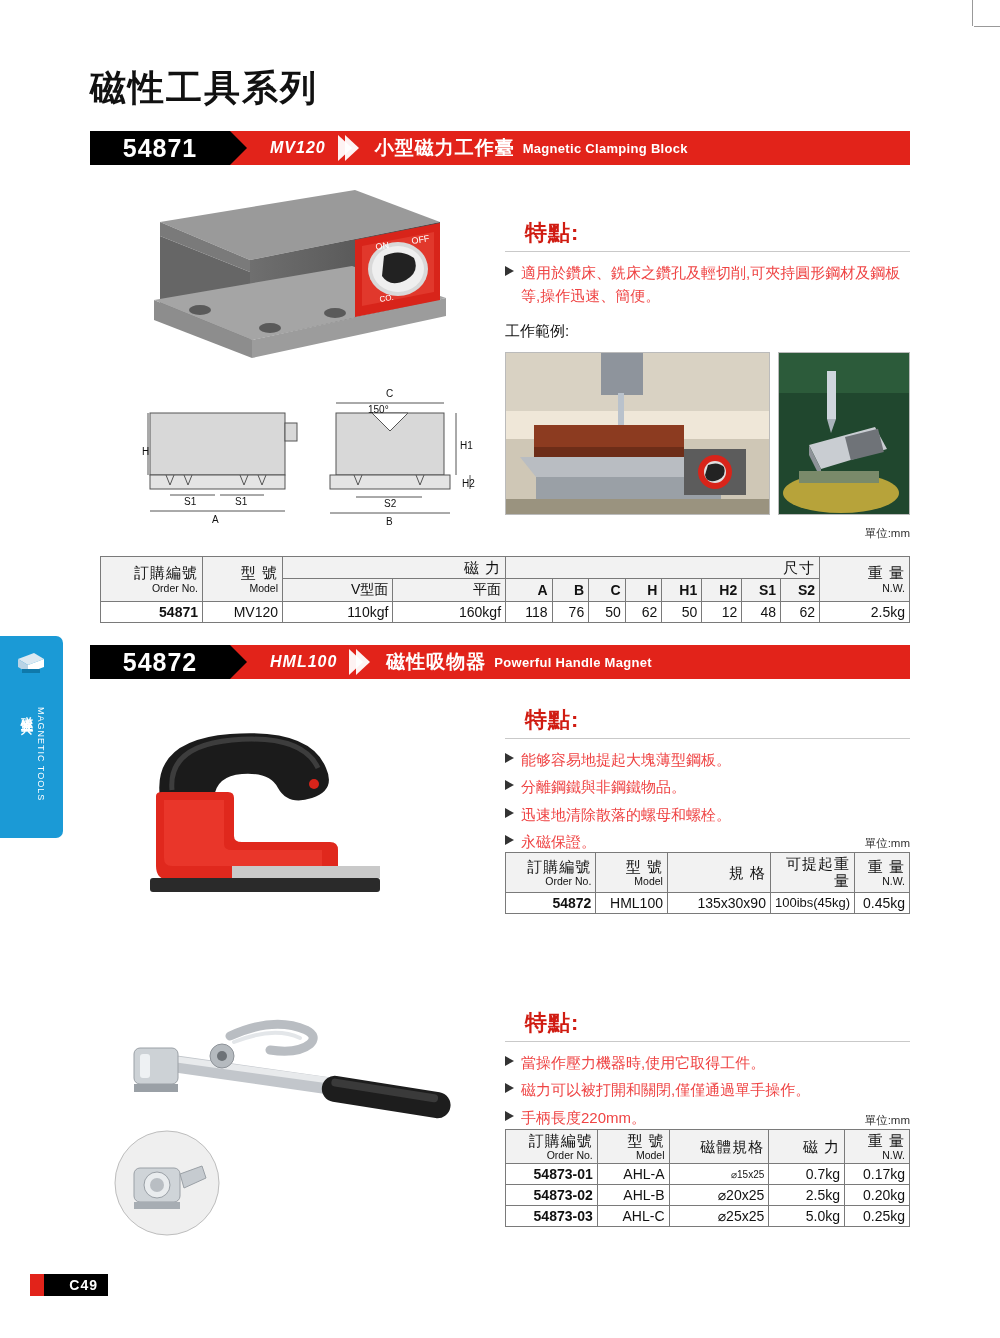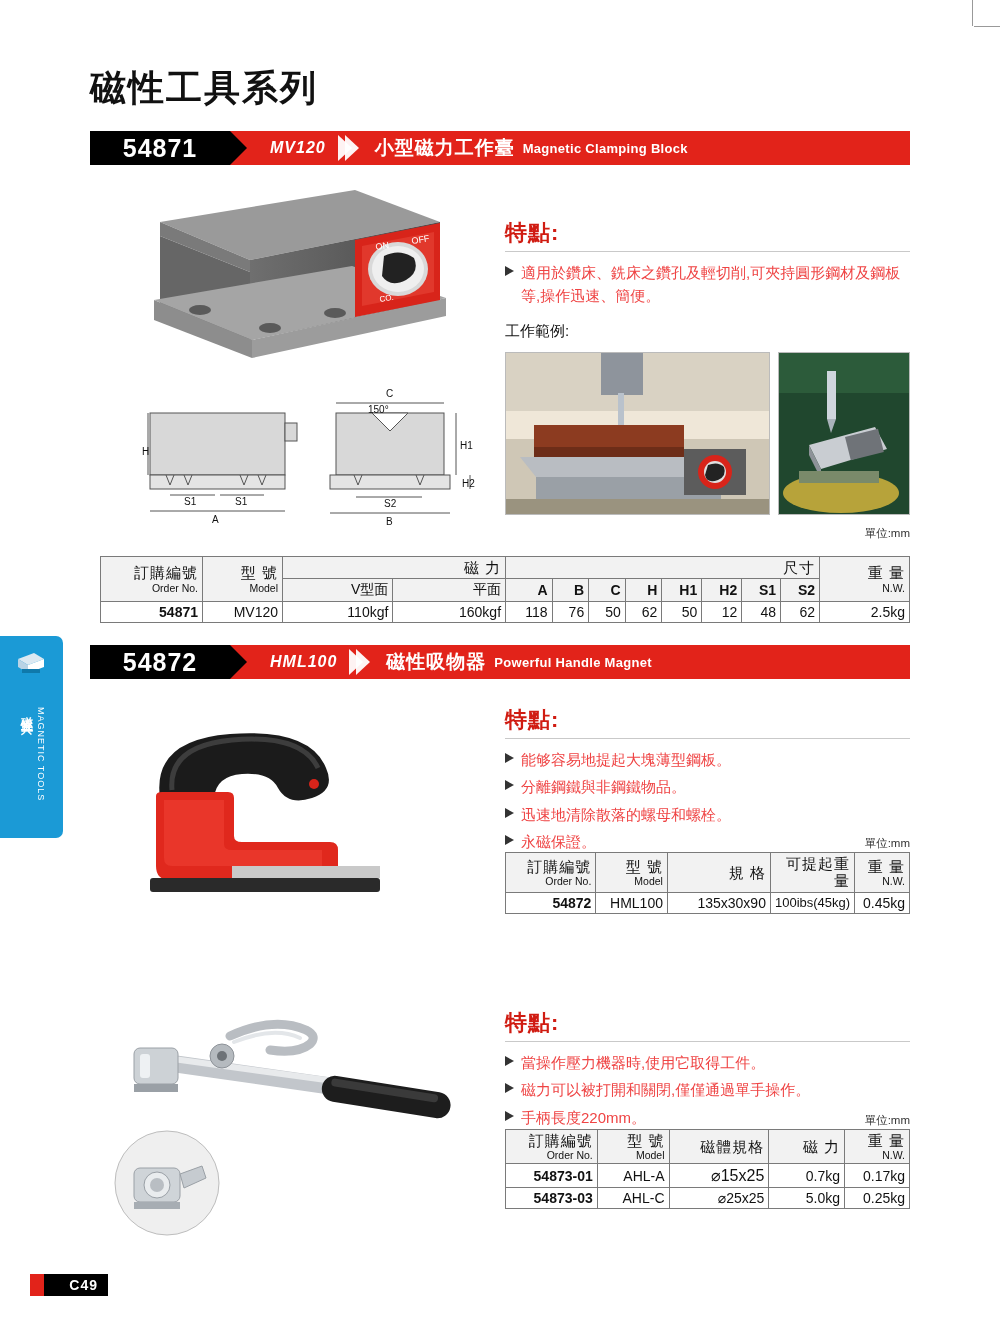--- a/index.html
+++ b/index.html
@@ -60,21 +60,21 @@
   }
   .banner .name-cn {
     margin-left:16px; font-size:19px; font-weight:bold; letter-spacing:1px;
   }
   .banner .name-en {
     margin-left:8px; font-size:13px; font-weight:bold; letter-spacing:.3px;text-align:center;
   }
 
   
   .feat-title {
-    font-size:22px; font-weight:bold; color:#d01c12; letter-spacing:1px;
+    font-size:22px; font-weight:bold; color:#d01c12; letter-spacing:1px;margin-left:20px;
   }
   .feat-rule { border-bottom:1px solid #c9c9c9; margin-top:3px; margin-bottom:9px; }
   .feat-line { display:flex; align-items:flex-start; margin-bottom:4px; }
   .feat-bullet {
     width:0;height:0;margin-top:5px;margin-right:7px;flex:none;
     border-top:5px solid transparent;border-bottom:5px solid transparent;
     border-left:9px solid #333;
   }
   .feat-text { font-size:15px; line-height:1.55; color:#ef4444; }
 
@@ -469,23 +469,30 @@
       <th style="width:100px;" class="th2">磁體規格</th>
       <th style="width:76px;" class="th2">磁 力</th>
       <th style="width:65px;" class="th2">
         <span>重 量</span>
         <small>N.W.</small>
       </th>
     </tr>
     <tr>
       <td style="font-weight:bold; font-size:14px;">54873-01</td>
       <td style="font-size:14px;">AHL-A</td>
-      <td style="font-size:16px;">⌀15x25</td>
+      <td style="font-size:10px;">⌀15x25</td>
       <td style="font-size:14px;">0.7kg</td>
       <td style="font-size:14px;">0.17kg</td>
+    </tr>
+    <tr>
+      <td style="font-weight:bold; font-size:14px;">54873-02</td>
+      <td style="font-size:14px;">AHL-B</td>
+      <td style="font-size:14px;">⌀20x25</td>
+      <td style="font-size:14px;">2.5kg</td>
+      <td style="font-size:14px;">0.20kg</td>
     </tr>
     <tr>
       <td style="font-weight:bold; font-size:14px;">54873-03</td>
       <td style="font-size:14px;">AHL-C</td>
       <td style="font-size:14px;">⌀25x25</td>
       <td style="font-size:14px;">5.0kg</td>
       <td style="font-size:14px;">0.25kg</td>
     </tr>
   </tbody>
     </table>

